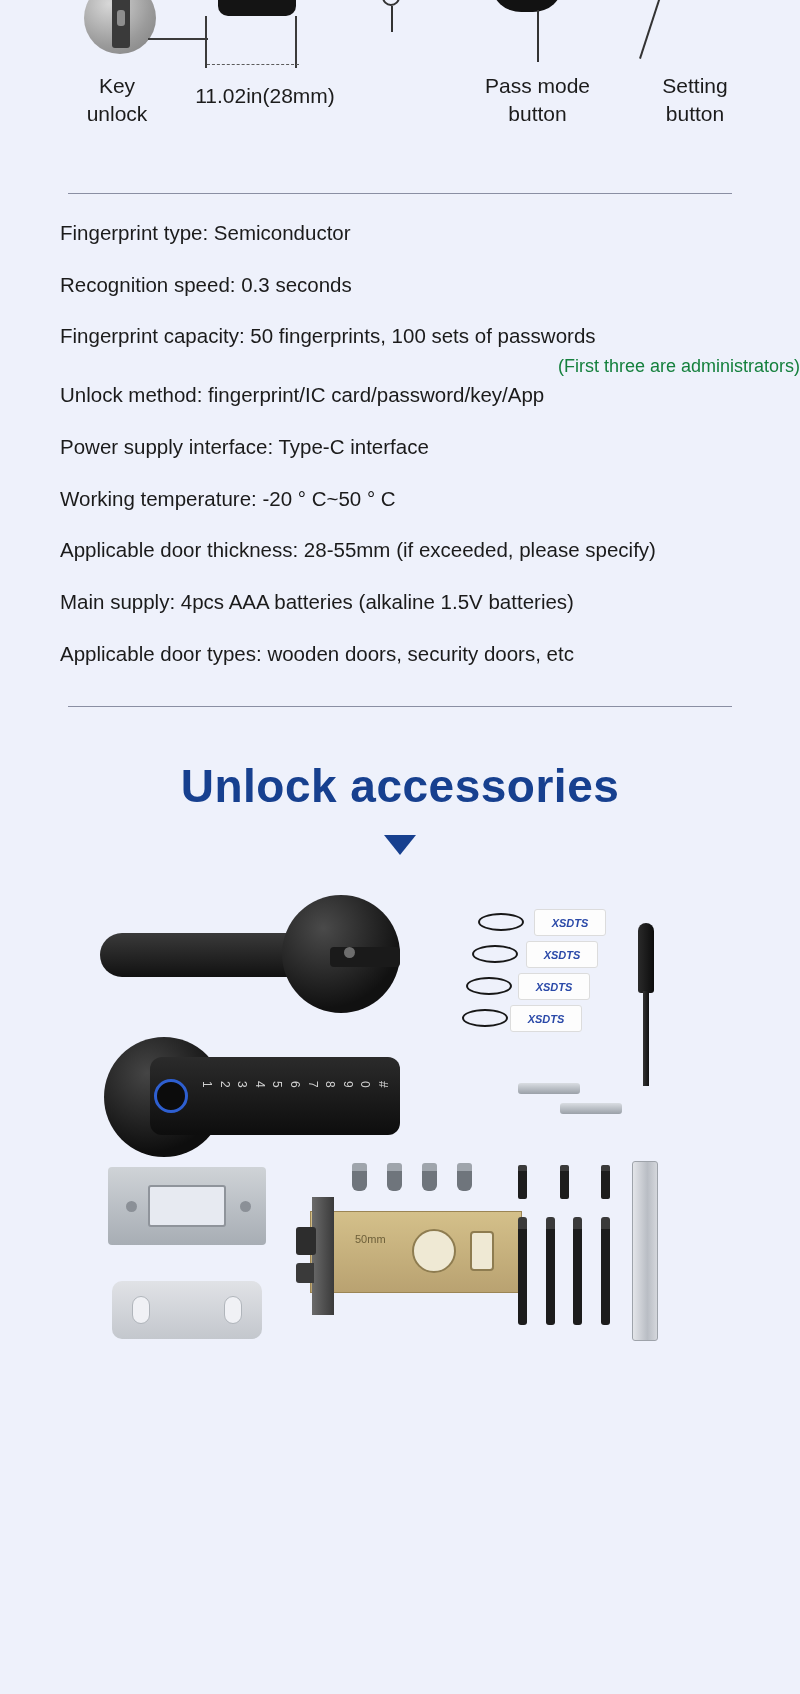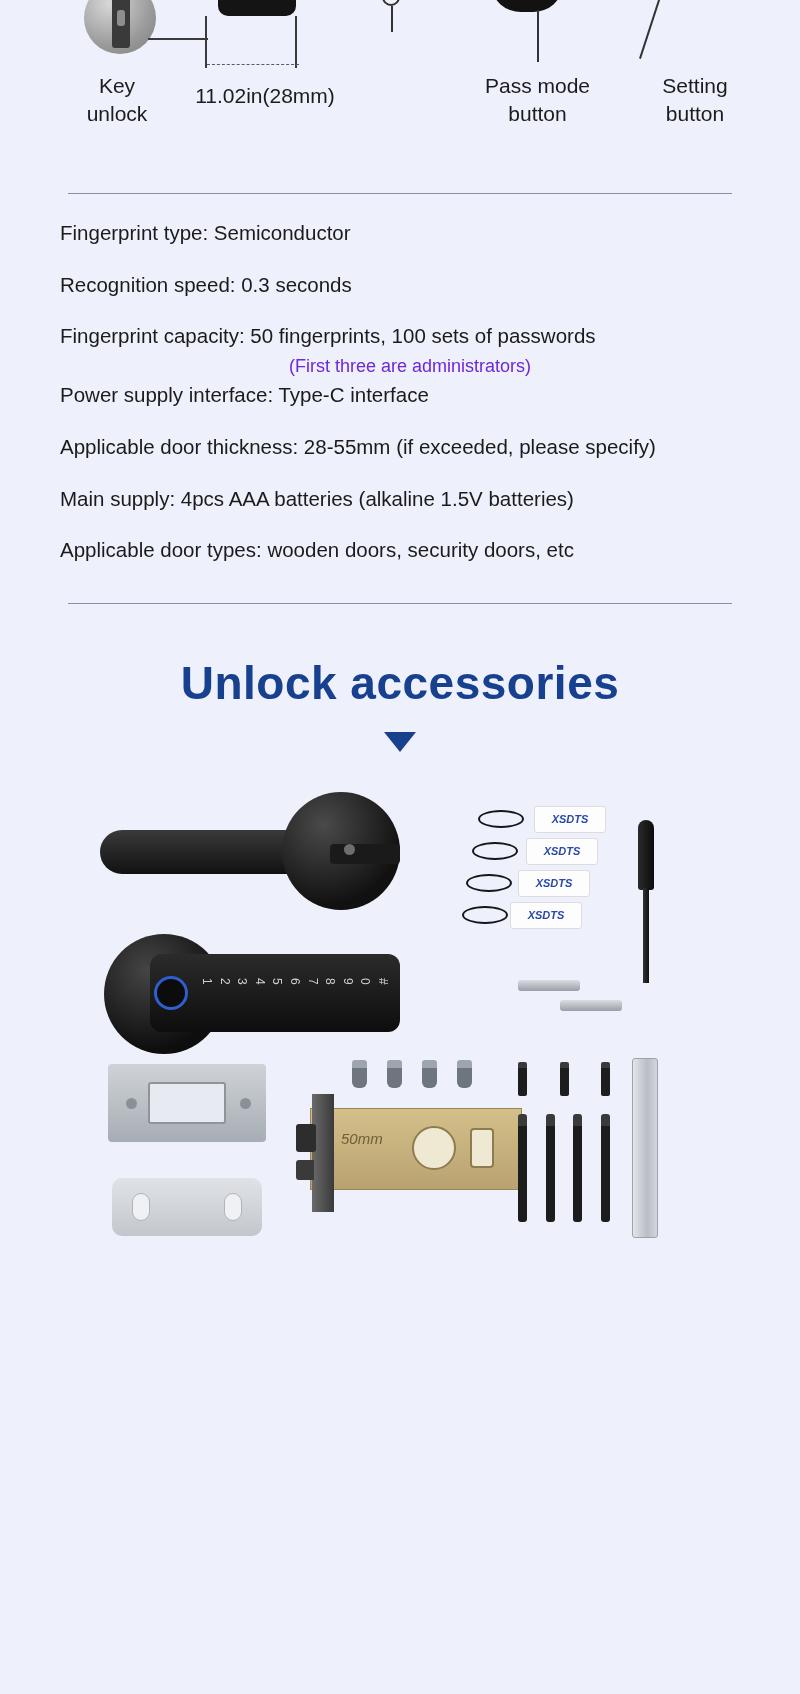--- a/index.html
+++ b/index.html
@@ -135,23 +135,23 @@
     padding: 26px 0 14px 60px;
   }
   .spec-row {
     font-size: 20.5px;
     color: #1b1b1b;
     margin-bottom: 25px;
     line-height: 1.3;
   }
   .spec-sub {
     display: block;
-    text-align: center;
+    text-align: right;
     font-size: 18px;
-    color: #6d28d9;
+    color: #15803d;
     margin-top: 5px;
     margin-left: -40px;
   }
   .spec-row.has-sub { margin-bottom: 4px; }
 
   
   .acc-title {
     text-align: center;
     color: #17408f;
     font-size: 46px;
@@ -396,24 +396,23 @@
   .mortise-key {
     position: absolute;
     left: 470px; top: 350px;
     width: 24px; height: 40px;
     background: #efe9d4;
     border: 2px solid #8e7c50;
     border-radius: 4px;
   }
   .mortise-text {
     position: absolute;
-    left: 341px; top: 352px;
-    font-size: 15px;
+    left: 355px; top: 352px;
+    font-size: 11px;
     color: #6d5f39;
-    font-style: italic;
   }
 
   
   .long-screws {
     position: absolute;
     left: 518px; top: 336px;
     width: 92px;
     display: flex;
     justify-content: space-between;
   }
@@ -471,21 +470,23 @@
 
   <div class="rule rule-top"></div>
 
   <div class="specs">
     <div class="spec-row">Fingerprint type: Semiconductor</div>
     <div class="spec-row">Recognition speed: 0.3 seconds</div>
     <div class="spec-row has-sub">
       <span>Fingerprint capacity: 50 fingerprints, 100 sets of passwords</span>
       <span class="spec-sub">(First three are administrators)</span>
     </div>
+    <div class="spec-row">Unlock method: fingerprint/IC card/password/key/App</div>
     <div class="spec-row">Power supply interface: Type-C interface</div>
+    <div class="spec-row">Working temperature: -20 ° C~50 ° C</div>
     <div class="spec-row">Applicable door thickness: 28-55mm (if exceeded, please specify)</div>
     <div class="spec-row">Main supply: 4pcs AAA batteries (alkaline 1.5V batteries)</div>
     <div class="spec-row">Applicable door types: wooden doors, security doors, etc</div>
   </div>
 
   <div class="rule"></div>
 
   <div class="acc-title">Unlock accessories</div>
   <div class="caret"></div>
 

